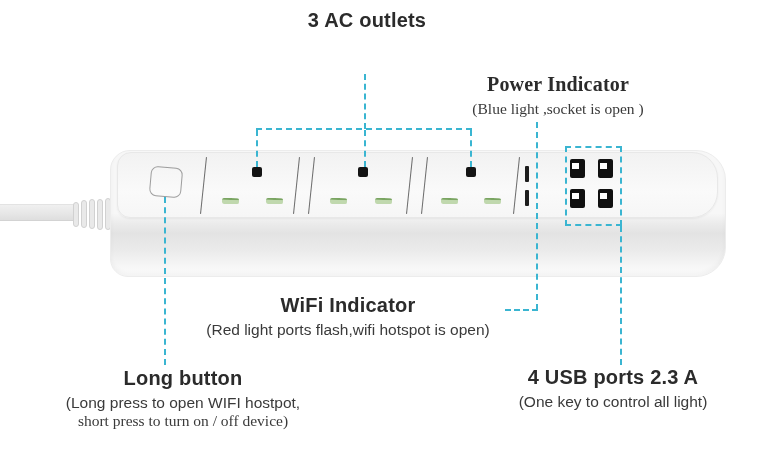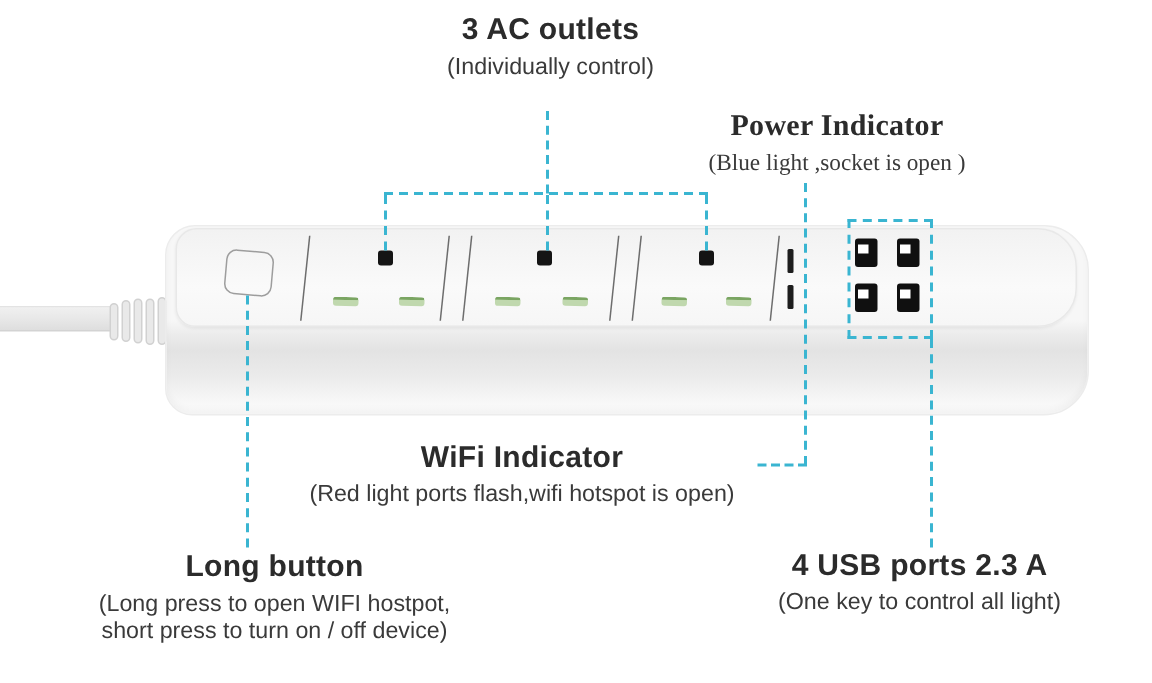--- a/index.html
+++ b/index.html
@@ -41,37 +41,36 @@
   .usb { position:absolute; width:15px; height:19px; background:#101010; border-radius:2px; z-index:3; }
   .usb::after { content:""; position:absolute; left:2px; top:4px; width:7px; height:6px; background:#fff; }
 </style>
 </head>
 <body>
 
 <div class="stage">
 
   <div class="callout" style="left:367px; top:9px;">
     <div class="title">3 AC outlets</div>
-    <div class="sub">(Individually control)</div>
   </div>
 
   <div class="callout" style="left:558px; top:73px;font-family:Liberation Serif, serif;">
     <div class="title">Power Indicator</div>
     <div class="sub">(Blue light ,socket is open )</div>
   </div>
 
   <div class="callout" style="left:348px; top:294px;">
     <div class="title">WiFi Indicator</div>
     <div class="sub">(Red light ports flash,wifi hotspot is open)</div>
   </div>
 
   <div class="callout" style="left:183px; top:367px;">
     <div class="title">Long button</div>
     <div class="sub">(Long press to open WIFI hostpot,</div>
-    <div class="sub" style="margin-top:0;">short press to turn on / off device)</div>
+    <div class="sub" style="margin-top:0;font-family:Liberation Serif, serif;">short press to turn on / off device)</div>
   </div>
 
   <div class="callout" style="left:613px; top:366px;">
     <div class="title">4 USB ports 2.3 A</div>
     <div class="sub">(One key to control all light)</div>
   </div>
 
   <div class="cable"></div>
   <div class="rib" style="left:73px; top:202px; height:25px;"></div>
   <div class="rib" style="left:81px; top:200px; height:28px;"></div>

